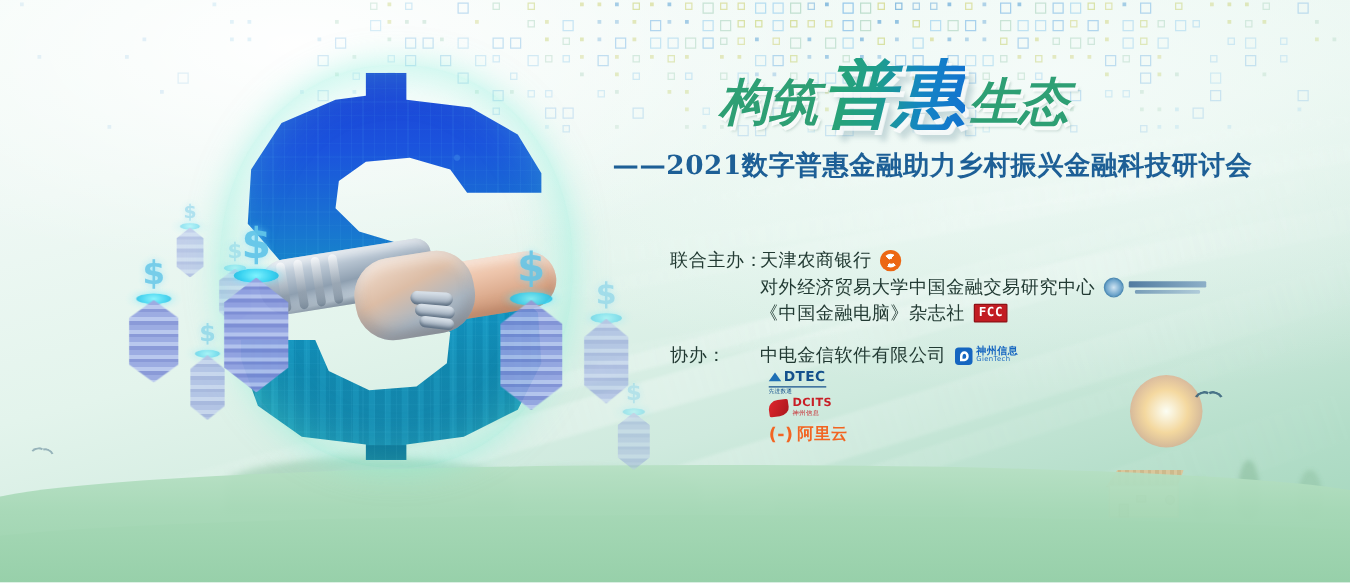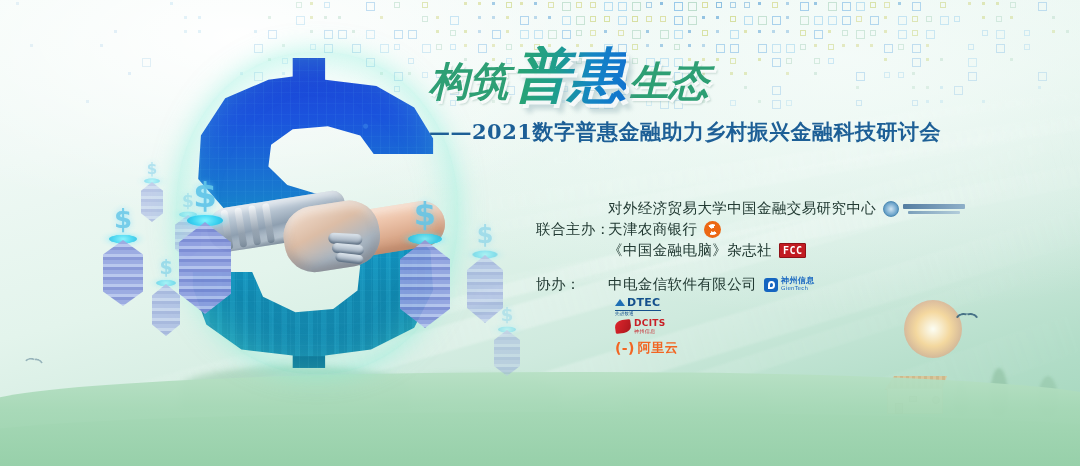--- a/index.html
+++ b/index.html
@@ -99,21 +99,21 @@
   .stack{position:absolute;}
   .stack .sgn{position:absolute;left:50%;transform:translateX(-50%);font-weight:700;color:#63c6e8;
      text-shadow:0 0 6px rgba(110,220,255,.6);line-height:1;}
   .stack .top{position:absolute;left:50%;transform:translateX(-50%) rotateX(58deg);
      background:radial-gradient(circle,#7af3ff 0%,#33d2f2 60%,#21b7de 100%);box-shadow:0 0 10px rgba(90,230,255,.8);}
   .stack .body{position:absolute;left:0;top:0;width:100%;height:100%;
      background:repeating-linear-gradient(180deg,#8f9fe0 0 4px,#b2c0ee 4px 7px,#7a8ad4 7px 10px);
      clip-path:polygon(50% 0,100% 22%,100% 78%,50% 100%,0 78%,0 22%);}
 
   
-  .titlewrap{position:absolute;right:51px;top:46px;width:600px;text-align:left;}
+  .titlewrap{position:absolute;right:34px;top:46px;width:600px;text-align:center;}
   .t-line{white-space:nowrap;line-height:1;}
   .t1{margin-right:62px;}
   .t2{margin-top:-4px;margin-right:4px;}
   .cn{font-family:"DejaVu Sans","Liberation Sans",sans-serif;font-weight:700;font-style:italic;display:inline-block;
       vertical-align:baseline;}
   .g-small{font-size:40px;color:#2e9f74;text-shadow:2px 3px 0 rgba(255,255,255,.85),3px 4px 2px rgba(120,160,150,.35);}
   .g-big{font-size:58px;letter-spacing:-1px;margin:0 3px;
       background:linear-gradient(92deg,#2ba46f 0%,#1f9e8c 38%,#1485c4 70%,#1273cf 100%);
       -webkit-background-clip:text;background-clip:text;color:transparent;
       filter:drop-shadow(3px 4px 0 rgba(255,255,255,.8)) drop-shadow(4px 5px 2px rgba(110,150,160,.35));}
@@ -593,38 +593,38 @@
     <div class="t-line t1">
       <span class="cn g-small">构筑</span><span class="cn g-big">普惠</span><span class="cn g-small">生态</span>
     </div>
     <div class="subtitle">——2021数字普惠金融助力乡村振兴金融科技研讨会</div>
   </div>
 
   <div class="credits">
 
     <div class="cgroup">
       <div class="crow">
+        <span class="clabel">联合主办：</span>
+        <span class="ctext">天津农商银行</span>
+        <span class="logo">
+            <span class="lg-tjrcb"></span>
+          </span>
+      </div>
+      <div class="crow">
         <span class="clabel"></span>
         <span class="ctext">对外经济贸易大学中国金融交易研究中心</span>
         <span class="logo">
           <span class="lg-uibe">
               <span class="seal"></span>
               <span class="txt">
                 <span class="l1"></span>
                 <span class="l2"></span>
               </span>
             </span>
         </span>
-      </div>
-      <div class="crow">
-        <span class="clabel">联合主办：</span>
-        <span class="ctext">天津农商银行</span>
-        <span class="logo">
-            <span class="lg-tjrcb"></span>
-          </span>
       </div>
       <div class="crow">
         <span class="clabel"></span>
         <span class="ctext">《中国金融电脑》杂志社</span>
         <span class="logo">
             <span class="lg-fcc">FCC</span>
           </span>
       </div>
     </div>
 

